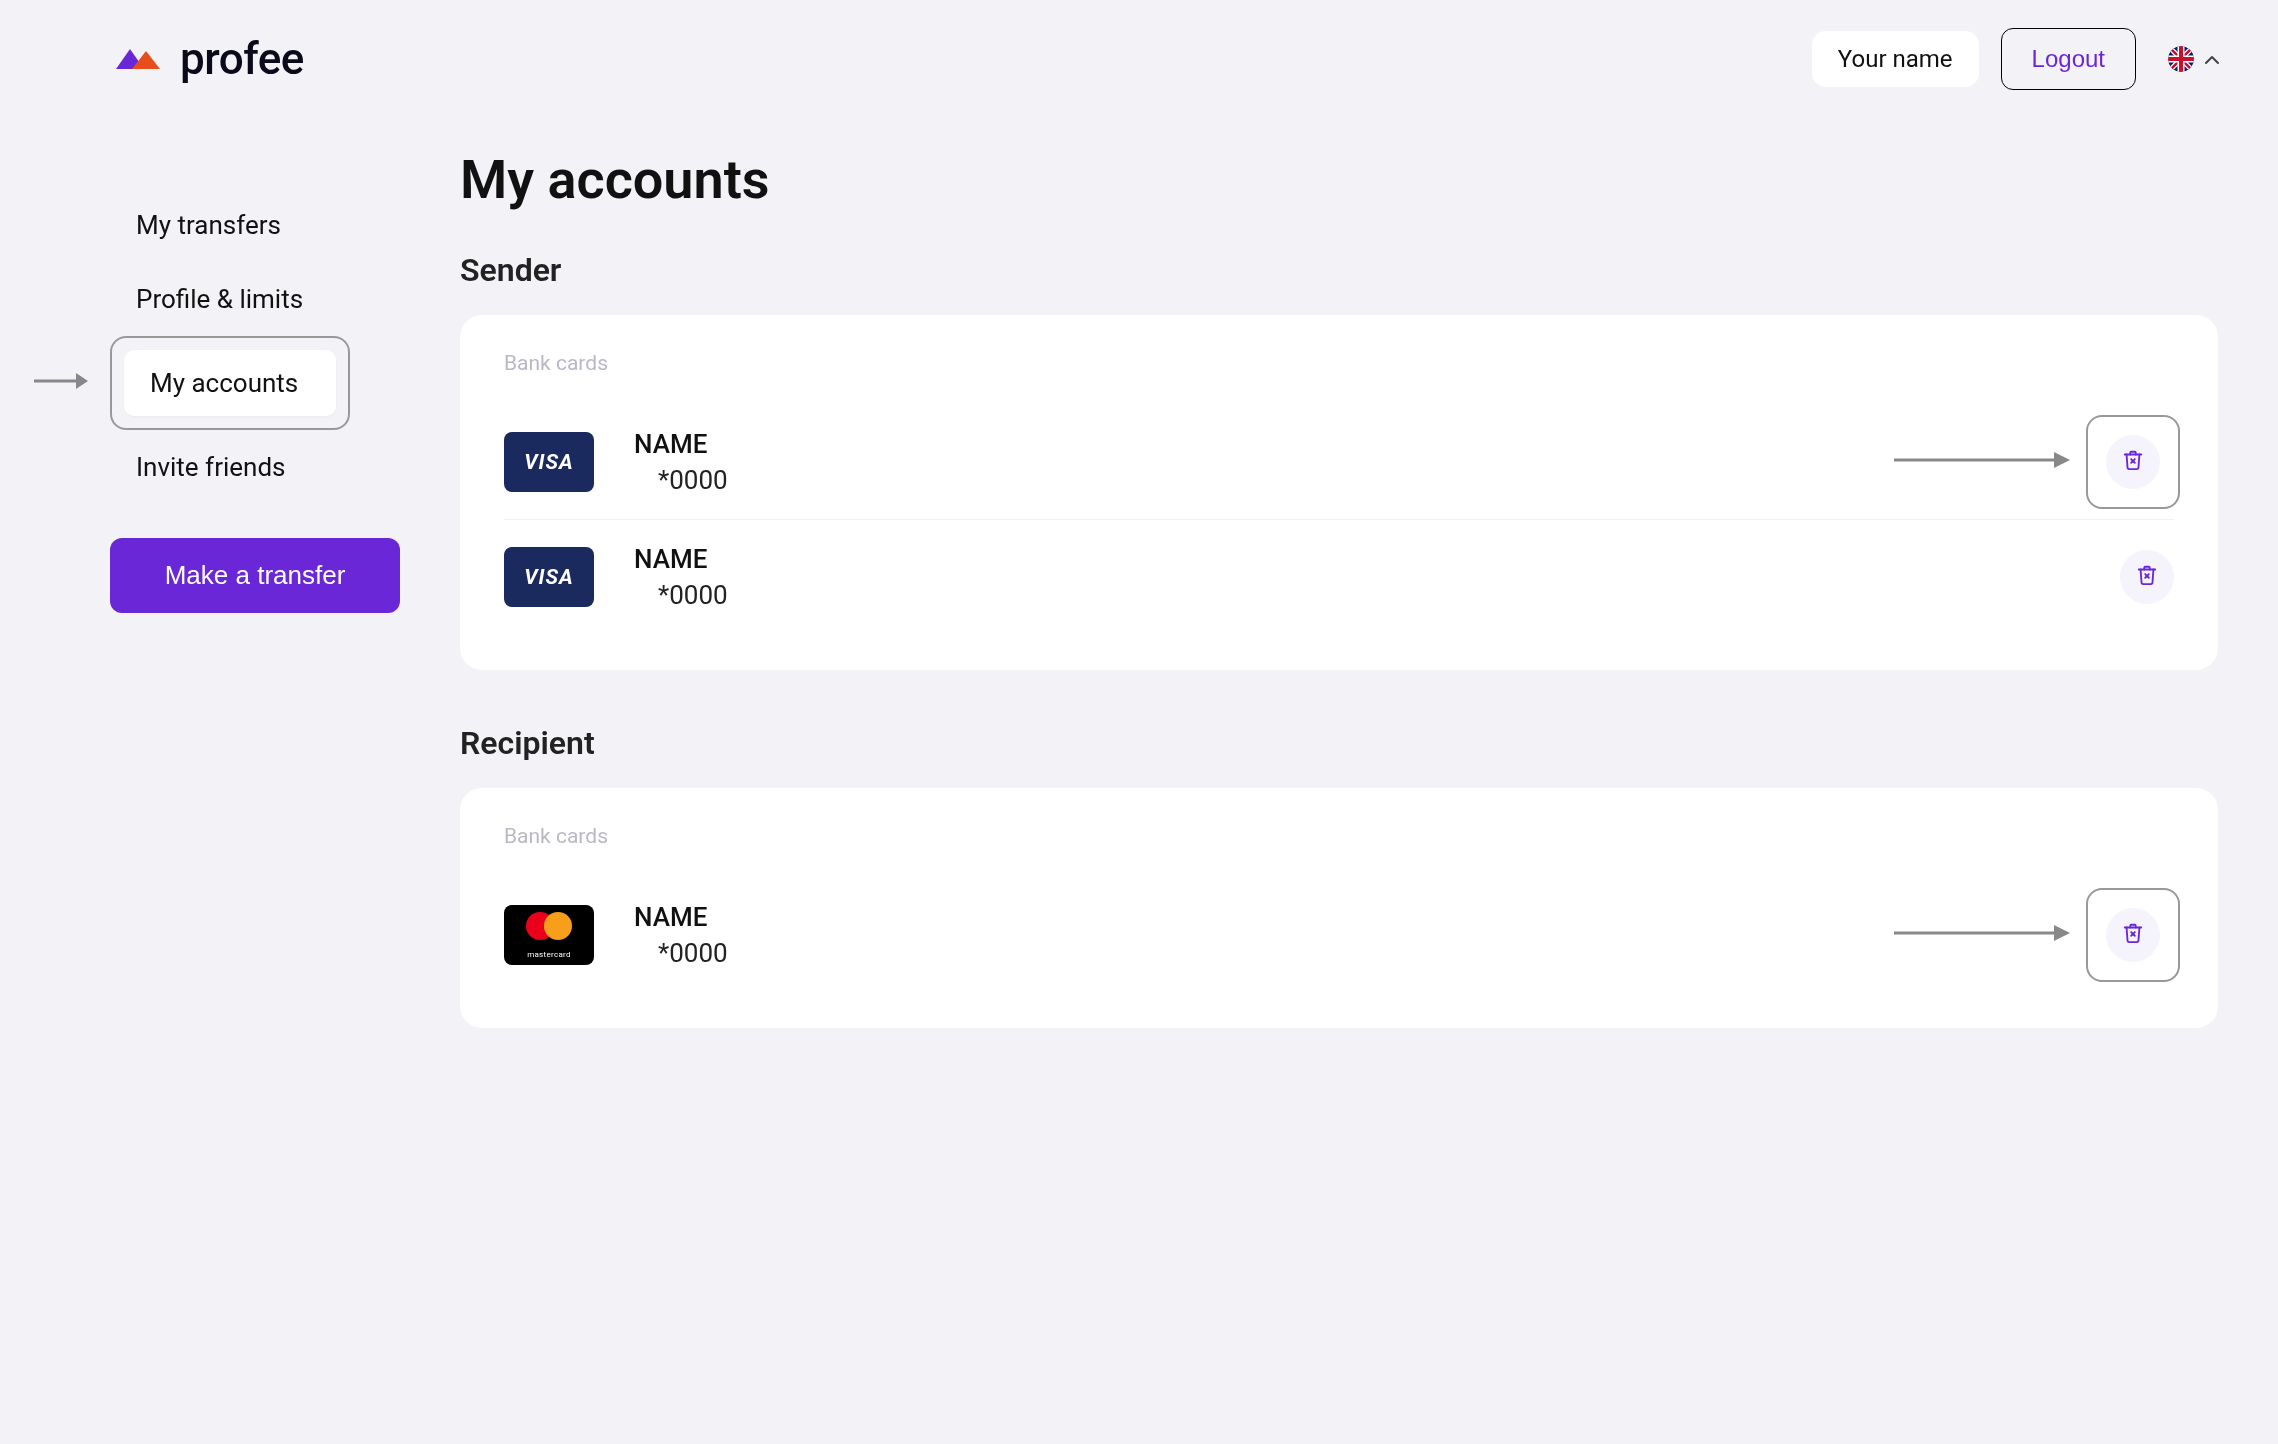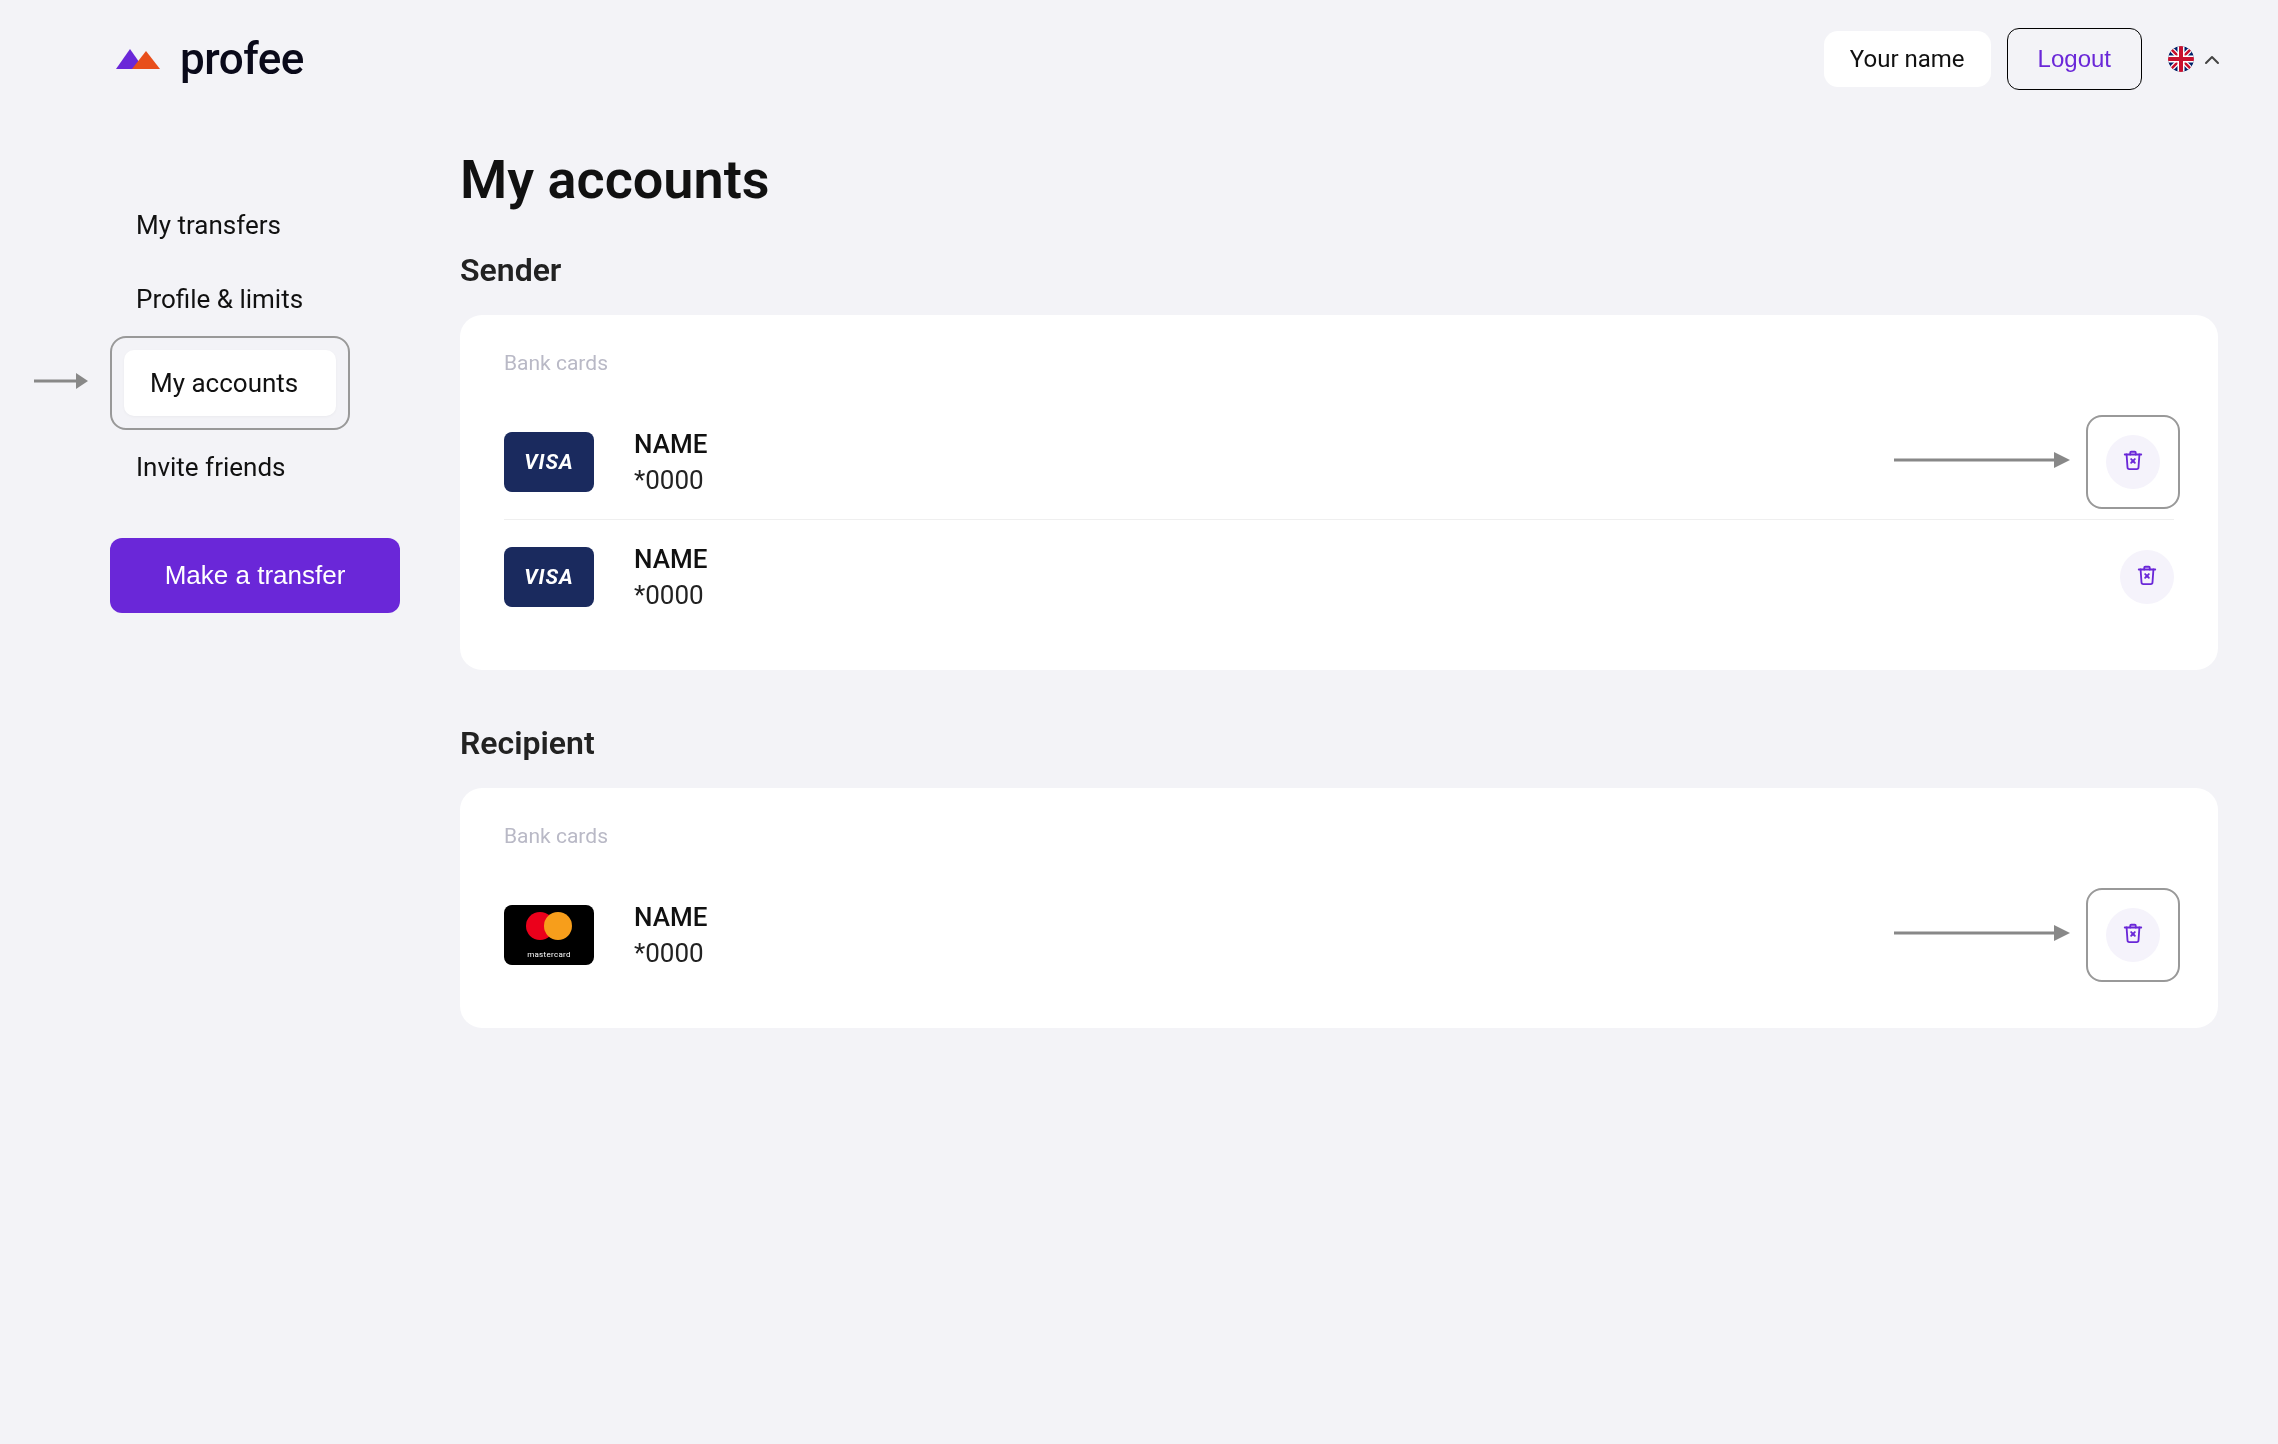--- a/index.html
+++ b/index.html
@@ -30,21 +30,21 @@
     }
     .logo-text {
       font-size: 44px;
       font-weight: 500;
       color: #0a0a1a;
       letter-spacing: -0.5px;
     }
     .header-right {
       display: flex;
       align-items: center;
-      gap: 16px;
+      gap: 22px;
     }
     .user-pill {
       background: #fff;
       border-radius: 14px;
       padding: 14px 26px;
       font-size: 24px;
       font-weight: 400;
       color: #111;
     }
     .logout-btn {
@@ -224,20 +224,21 @@
       gap: 6px;
     }
     .card-name {
       font-size: 26px;
       color: #111;
       font-weight: 500;
     }
     .card-number {
       font-size: 26px;
       color: #222;
+      margin-left: 24px;
     }
     .delete-btn-wrap {
       margin-left: auto;
       display: flex;
       align-items: center;
       gap: 16px;
     }
     .delete-btn {
       width: 54px;
       height: 54px;

